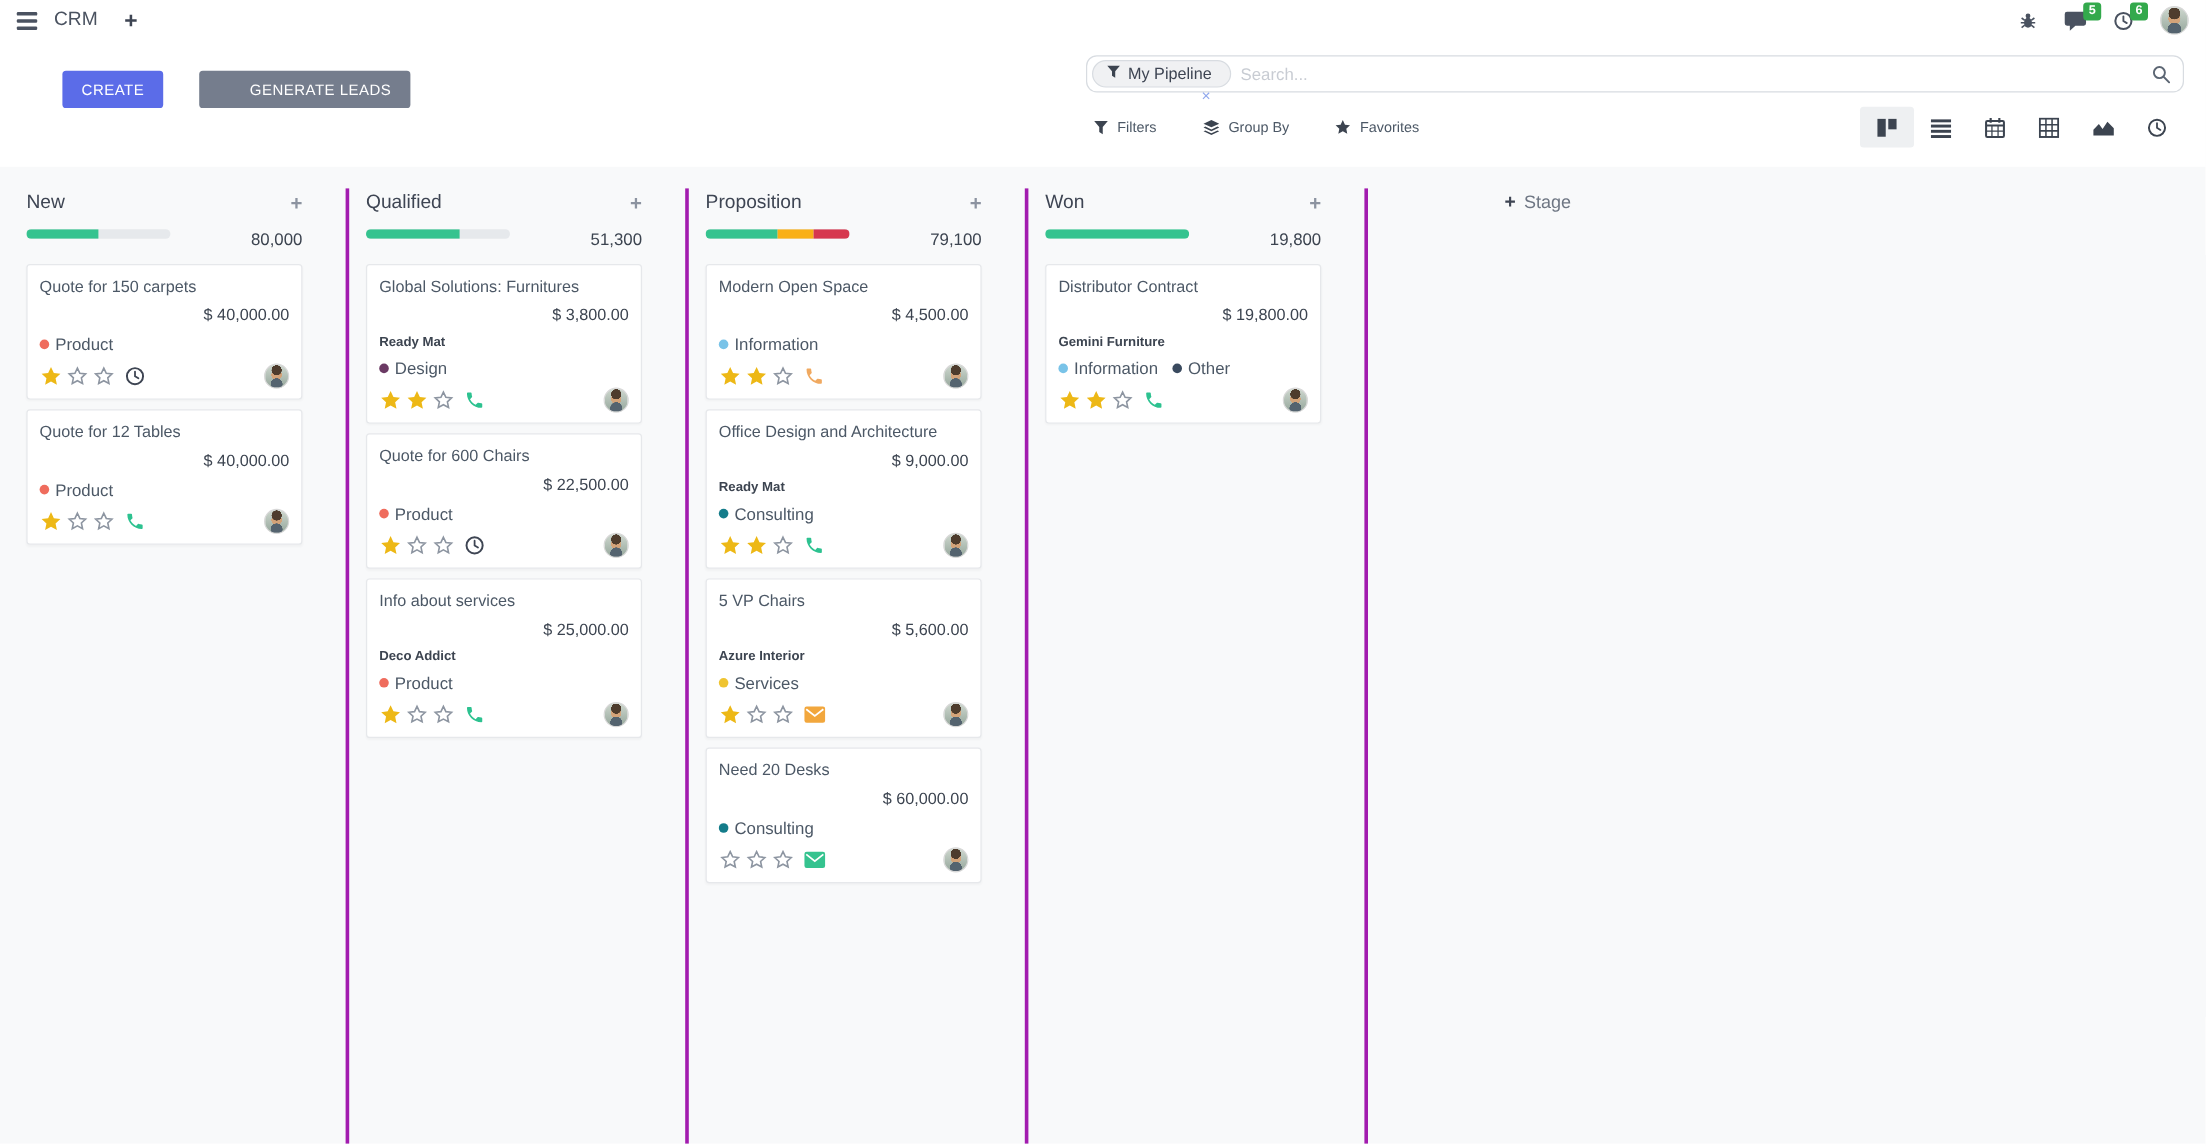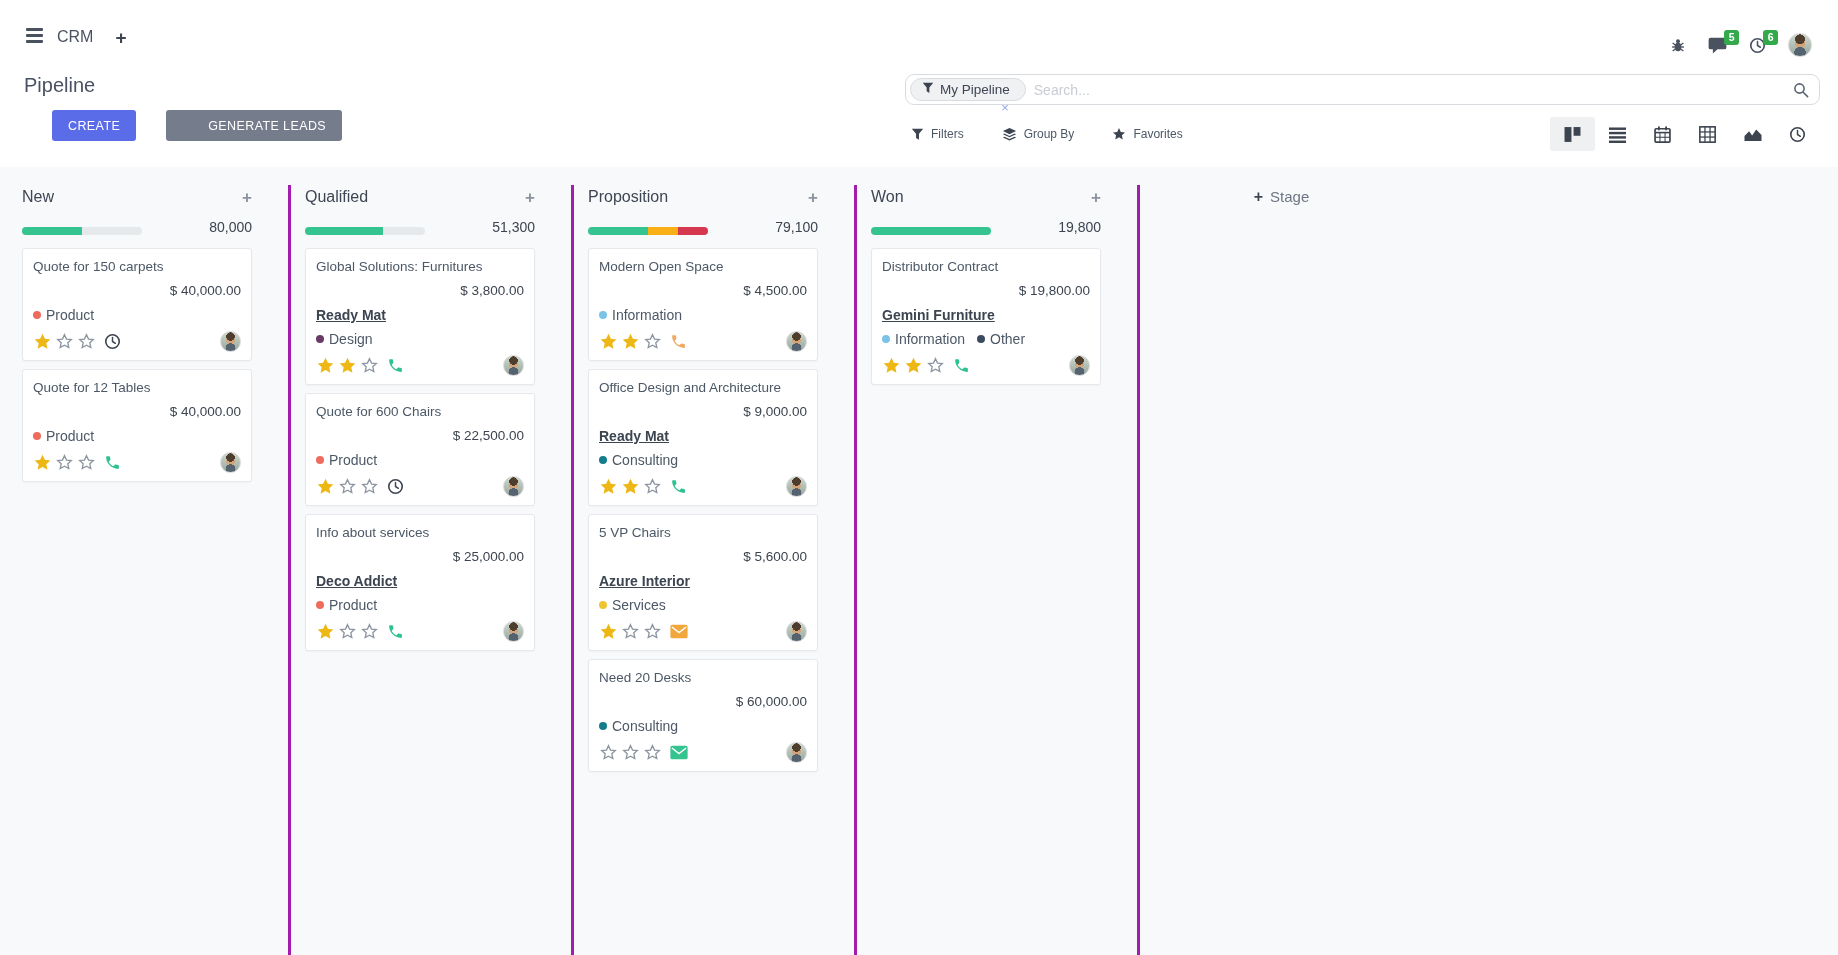--- a/index.html
+++ b/index.html
@@ -1,20 +1,20 @@
 <!DOCTYPE html>
 <html><head>
 <meta charset="utf-8">
 <style>
   * { box-sizing: border-box; margin: 0; padding: 0; }
   html,body { width:1838px; height:955px; overflow:hidden;
     font-family:"Liberation Sans", sans-serif; background:#fff; color:#3e4553; }
 
   
-  .navbar { height:34px; display:flex; padding:0 26px; background:#fff;margin-top:28px; }
+  .navbar { height:34px; display:flex; align-items:center; padding:0 14px; background:#fff; }
   .burger { display:inline-flex; flex-direction:column; gap:3px; cursor:pointer; margin-right:14px; }
   .burger span { width:17px; height:3px; background:#4a5260; border-radius:1px; }
   .appname { font-size:16px; color:#4a5260; margin-right:22px; }
   .navplus { font-size:19px; font-weight:bold; color:#3e4553; line-height:1; cursor:pointer; }
   .nav-right { margin-left:auto; display:flex; align-items:center; gap:22px; }
   .nav-ic { position:relative; display:inline-flex; align-items:center; cursor:pointer; }
   .badge { position:absolute; top:-7px; right:-12px; background:#33a94c; color:#fff;
     font-size:10.5px; line-height:1; padding:2.5px 4.5px; border-radius:3px; font-weight:bold; }
   .avatar { width:24px; height:24px; border-radius:50%; display:inline-block; border:1px solid #d8d8d8;
     background:
@@ -50,30 +50,30 @@
   .vbtn { width:45px; height:34px; display:flex; align-items:center; justify-content:center;
     cursor:pointer; border-radius:3px; }
   .vbtn.active { background:#eef0f2; }
 
   
   .kanban { background:#f8f9fa; height:814px; display:flex; padding:18px 0 0 8px; }
   .kcol { width:283px; flex:0 0 283px; padding:0 36px 0 14px; border-right:3px solid #a21caf; }
   .khead { display:flex; align-items:center; height:24px; }
   .ktitle { font-size:16px; font-weight:500; color:#3e4553; cursor:pointer; }
   .kadd { margin-left:auto; color:#8c93a0; font-size:17px; font-weight:bold; cursor:pointer; line-height:1; }
-  .prow { display:flex; align-items:flex-end; margin-top:10px; height:16px; }
+  .prow { display:flex; align-items:flex-start; margin-top:10px; height:16px; }
   .pbar { width:120px; height:8px; border-radius:10px; background:#e6e9ec; overflow:hidden; display:flex; cursor:pointer; }
   .pseg { height:100%; display:block; }
   .ktotal { margin-left:auto; font-size:14px; color:#3c4450; }
   .klist { margin-top:13px; display:flex; flex-direction:column; gap:8px; }
   .kcard { background:#fff; border:1px solid #e6e8eb; border-radius:3px; padding:10px 10px 8px;
     cursor:pointer; box-shadow:0 1px 2px rgba(0,0,0,.03); }
   .ctitle { font-size:13.5px; color:#4c5866; margin-bottom:9px; }
   .camount { font-size:13.5px; color:#3c4450; margin-bottom:9px;text-align:right; }
-  .cpartner { font-size:14px; font-weight:bold; color:#3c4450; margin-bottom:8px;text-decoration:underline; }
+  .cpartner { font-size:11px; font-weight:bold; color:#3c4450; margin-bottom:8px; }
   .ctags { display:flex; align-items:center; gap:12px; margin-bottom:8px; }
   .ctag { display:flex; align-items:center; gap:5px; }
   .tdot { width:8px; height:8px; border-radius:50%; display:inline-block; }
   .tlabel { font-size:14px; color:#4c5866; }
   .cbottom { display:flex; align-items:center; margin-top:2px; }
   .stars { display:flex; align-items:center; gap:3px; }
   .star { display:inline-flex; cursor:pointer; }
   .cact { display:inline-flex; margin-left:8px; cursor:pointer; }
   .cbottom .avatar { margin-left:auto; }
   .stagecol { width:283px; flex:0 0 283px; display:flex; justify-content:center; align-items:flex-start; }
@@ -119,21 +119,20 @@
           <path d="M12 6.5V12l4 2.5" fill="none" stroke="#4a5260" stroke-width="2.2" stroke-linecap="round"></path>
         </svg>
       <span class="badge">6</span>
     </span>
     <span class="avatar"></span>
   </div>
 </nav>
 
 <div class="cpanel">
   <div class="cp-left">
-    <div class="page-title">Pipeline</div>
     <div class="btnrow">
       <button class="btn primary">CREATE</button>
       <button class="btn secondary">GENERATE LEADS</button>
     </div>
   </div>
   <div class="cp-right">
     <div class="searchbar">
       <span class="facet">
         <svg width="12" height="12" viewBox="0 0 16 16">
             <path d="M1 1h14L9.8 7.2V14.5l-3.6-2.3V7.2z" fill="#3c4450"></path>

